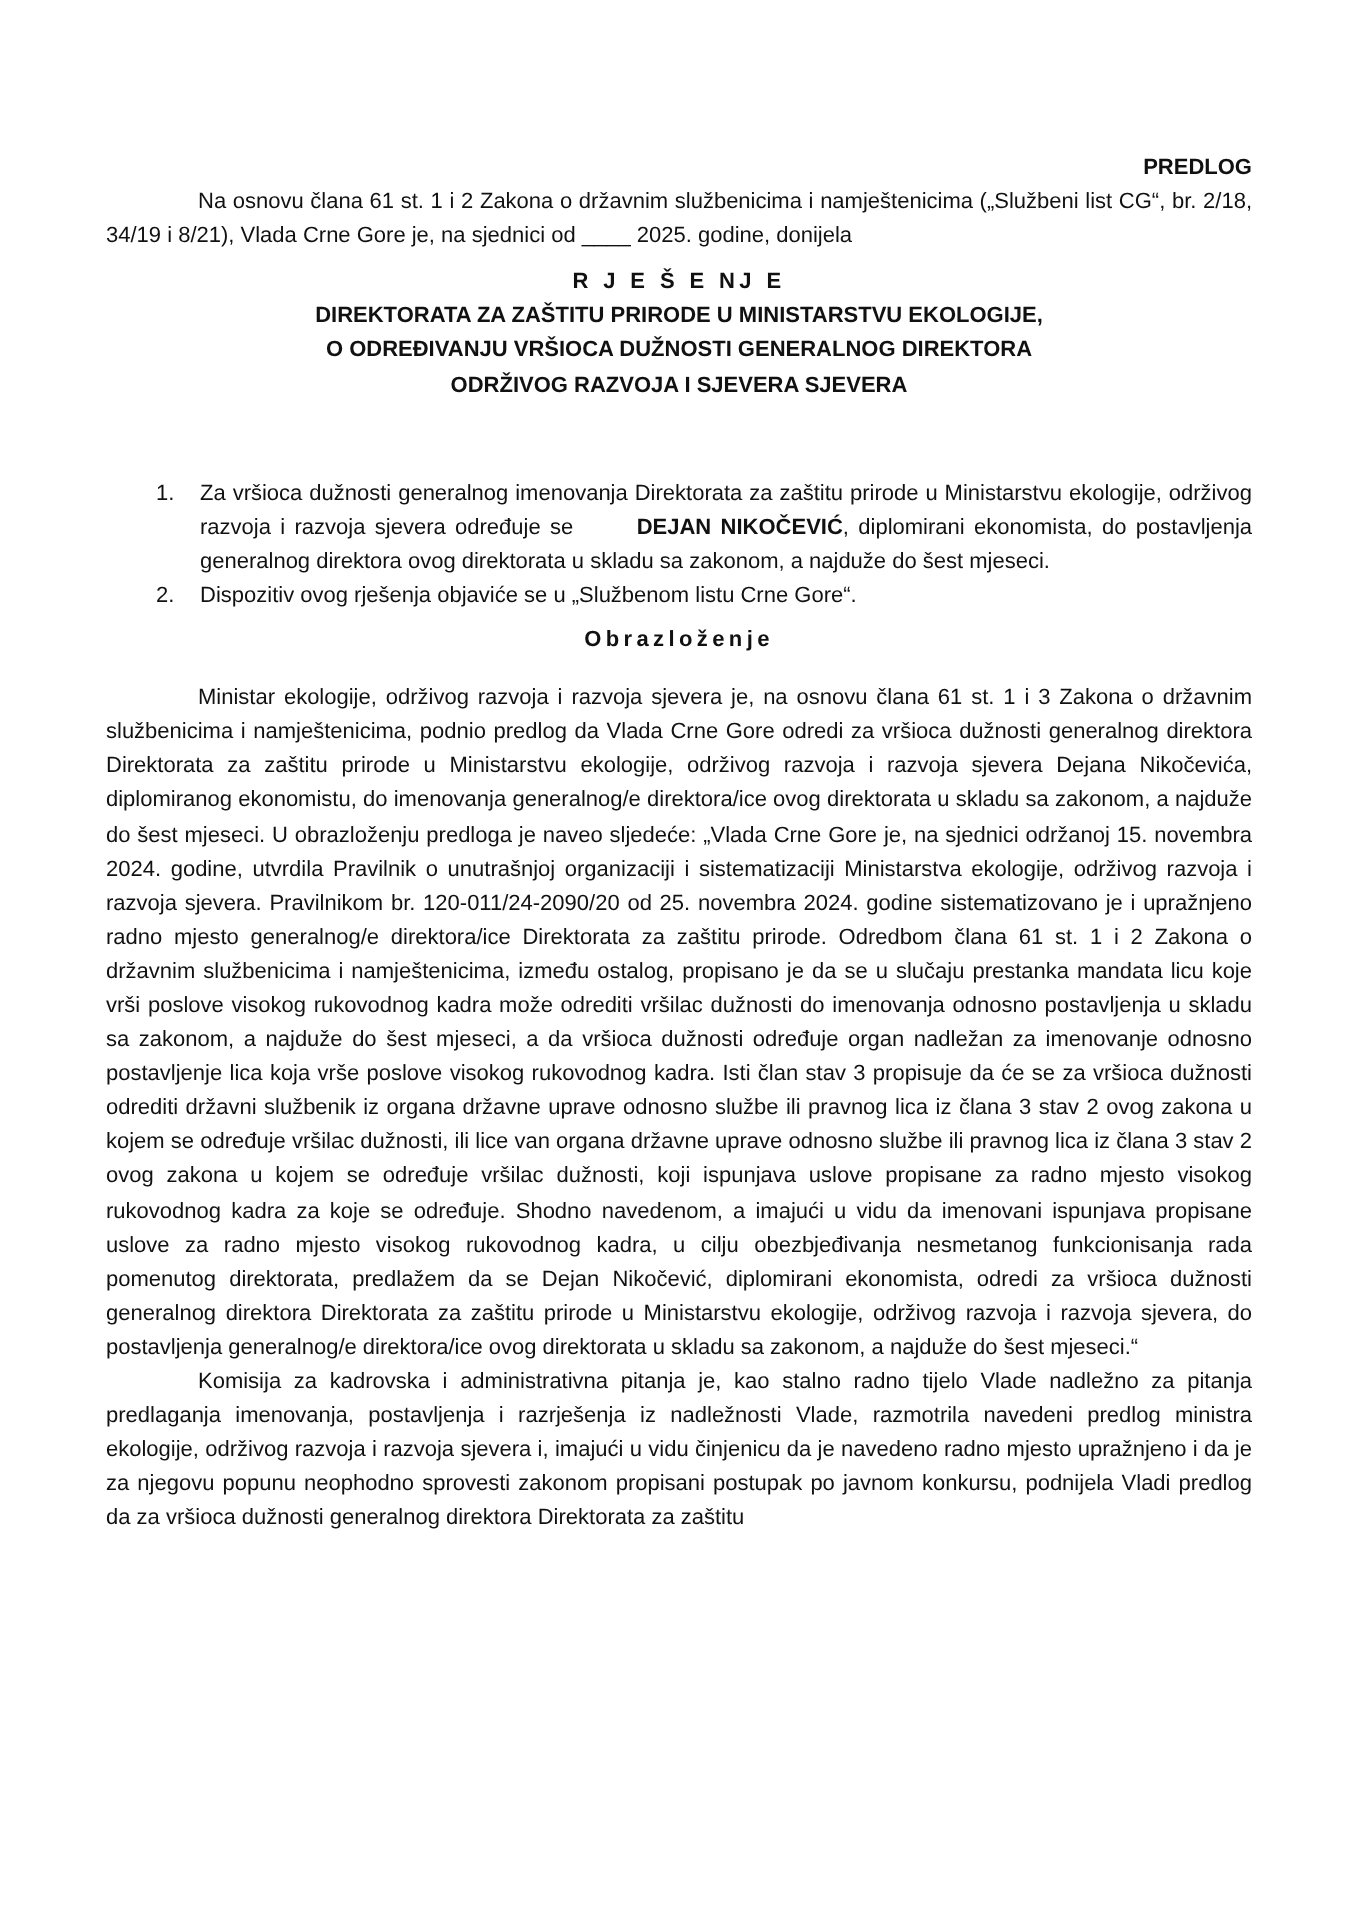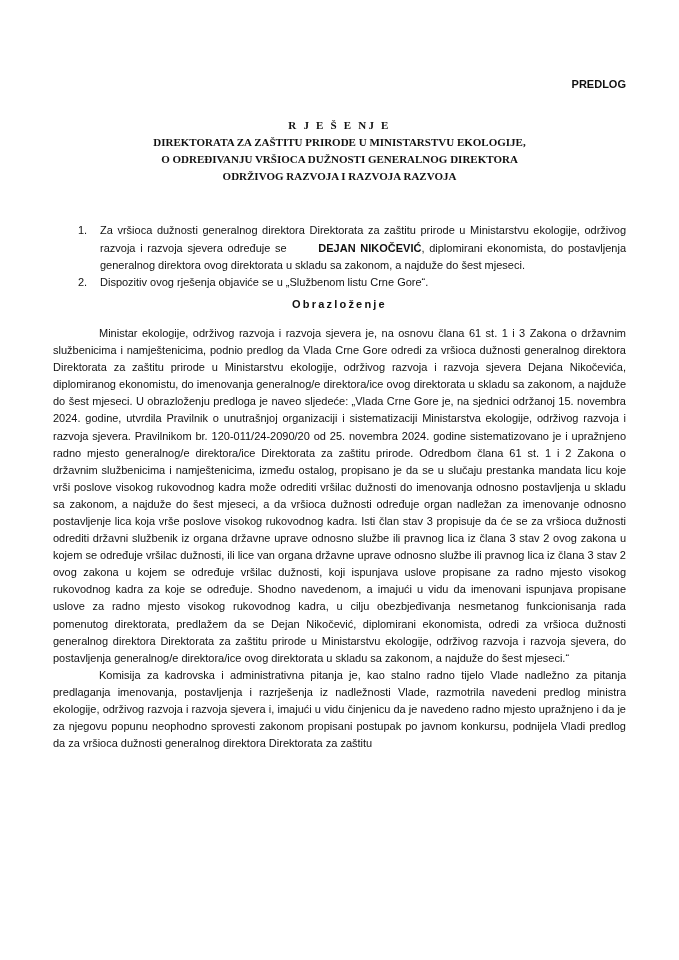--- a/index.html
+++ b/index.html
@@ -4,44 +4,45 @@
 <style>
   html, body { margin: 0; padding: 0; background: #ffffff; }
   body { width: 679px; height: 960px; overflow: hidden; position: relative;
          font-family: "Liberation Sans", sans-serif; color: #111; }
   .page { position: absolute; left: 53px; top: 76px; width: 573px; font-size: 11px; line-height: 17.1px; }
   .predlog { text-align: right; font-weight: bold; margin: 0; }
   .p { margin: 0; text-align: justify; text-align-last: left; }
   .indent { text-indent: 46px; }
   .title { text-align: center; font-weight: bold; margin: 0; }
   .spaced { letter-spacing: 2.2px; }
-  .title-block { margin-top: 24px; font-family: Liberation Serif, serif; }
+  .title-block { margin-top: 6px; }
   ol.disp { margin: 37px 0 0 0; padding: 0; list-style: none; }
   ol.disp li { position: relative; padding-left: 47px; text-align: justify; }
   ol.disp li .num { position: absolute; left: 25px; top: 0; }
   .obr { margin-top: 5px; margin-bottom: 12px; }
   b { font-weight: bold; margin-left: 27px; }
 </style>
 </head>
 <body>
 
 <div class="page">
   <p class="predlog">PREDLOG</p>
+  <p class="p indent">Na osnovu člana 61 st. 1 i 2 Zakona o državnim službenicima i namještenicima („Službeni list CG“, br. 2/18, 34/19 i 8/21), Vlada Crne Gore je, na sjednici od ____ 2025. godine, donijela</p>
 
   <div class="title-block">
     <p class="title spaced">R J E Š E NJ E</p>
     <p class="title">DIREKTORATA ZA ZAŠTITU PRIRODE U MINISTARSTVU EKOLOGIJE,</p>
     <p class="title">O ODREĐIVANJU VRŠIOCA DUŽNOSTI GENERALNOG DIREKTORA</p>
-    <p class="title">ODRŽIVOG RAZVOJA I RAZVOJA RAZVOJA</p>
+    <p class="title">ODRŽIVOG RAZVOJA I SJEVERA SJEVERA</p>
   </div>
 
   <ol class="disp">
     <li>
       <span class="num">1.</span>
-      <span>Za vršioca dužnosti generalnog direktora Direktorata za zaštitu prirode u Ministarstvu ekologije, održivog razvoja i razvoja sjevera određuje se </span><b>DEJAN NIKOČEVIĆ</b><span>, diplomirani ekonomista, do postavljenja generalnog direktora ovog direktorata u skladu sa zakonom, a najduže do šest mjeseci.</span>
+      <span>Za vršioca dužnosti generalnog imenovanja Direktorata za zaštitu prirode u Ministarstvu ekologije, održivog razvoja i razvoja sjevera određuje se </span><b>DEJAN NIKOČEVIĆ</b><span>, diplomirani ekonomista, do postavljenja generalnog direktora ovog direktorata u skladu sa zakonom, a najduže do šest mjeseci.</span>
     </li>
     <li>
       <span class="num">2.</span>
       <span>Dispozitiv ovog rješenja objaviće se u „Službenom listu Crne Gore“.</span>
     </li>
   </ol>
 
   <p class="title spaced obr">Obrazloženje</p>
   <p class="p indent">Ministar ekologije, održivog razvoja i razvoja sjevera je, na osnovu člana 61 st. 1 i 3 Zakona o državnim službenicima i namještenicima, podnio predlog da Vlada Crne Gore odredi za vršioca dužnosti generalnog direktora Direktorata za zaštitu prirode u Ministarstvu ekologije, održivog razvoja i razvoja sjevera Dejana Nikočevića, diplomiranog ekonomistu, do imenovanja generalnog/e direktora/ice ovog direktorata u skladu sa zakonom, a najduže do šest mjeseci. U obrazloženju predloga je naveo sljedeće: „Vlada Crne Gore je, na sjednici održanoj 15. novembra 2024. godine, utvrdila Pravilnik o unutrašnjoj organizaciji i sistematizaciji Ministarstva ekologije, održivog razvoja i razvoja sjevera. Pravilnikom br. 120-011/24-2090/20 od 25. novembra 2024. godine sistematizovano je i upražnjeno radno mjesto generalnog/e direktora/ice Direktorata za zaštitu prirode. Odredbom člana 61 st. 1 i 2 Zakona o državnim službenicima i namještenicima, između ostalog, propisano je da se u slučaju prestanka mandata licu koje vrši poslove visokog rukovodnog kadra može odrediti vršilac dužnosti do imenovanja odnosno postavljenja u skladu sa zakonom, a najduže do šest mjeseci, a da vršioca dužnosti određuje organ nadležan za imenovanje odnosno postavljenje lica koja vrše poslove visokog rukovodnog kadra. Isti član stav 3 propisuje da će se za vršioca dužnosti odrediti državni službenik iz organa državne uprave odnosno službe ili pravnog lica iz člana 3 stav 2 ovog zakona u kojem se određuje vršilac dužnosti, ili lice van organa državne uprave odnosno službe ili pravnog lica iz člana 3 stav 2 ovog zakona u kojem se određuje vršilac dužnosti, koji ispunjava uslove propisane za radno mjesto visokog rukovodnog kadra za koje se određuje. Shodno navedenom, a imajući u vidu da imenovani ispunjava propisane uslove za radno mjesto visokog rukovodnog kadra, u cilju obezbjeđivanja nesmetanog funkcionisanja rada pomenutog direktorata, predlažem da se Dejan Nikočević, diplomirani ekonomista, odredi za vršioca dužnosti generalnog direktora Direktorata za zaštitu prirode u Ministarstvu ekologije, održivog razvoja i razvoja sjevera, do postavljenja generalnog/e direktora/ice ovog direktorata u skladu sa zakonom, a najduže do šest mjeseci.“</p>
   <p class="p indent">Komisija za kadrovska i administrativna pitanja je, kao stalno radno tijelo Vlade nadležno za pitanja predlaganja imenovanja, postavljenja i razrješenja iz nadležnosti Vlade, razmotrila navedeni predlog ministra ekologije, održivog razvoja i razvoja sjevera i, imajući u vidu činjenicu da je navedeno radno mjesto upražnjeno i da je za njegovu popunu neophodno sprovesti zakonom propisani postupak po javnom konkursu, podnijela Vladi predlog da za vršioca dužnosti generalnog direktora Direktorata za zaštitu</p>

